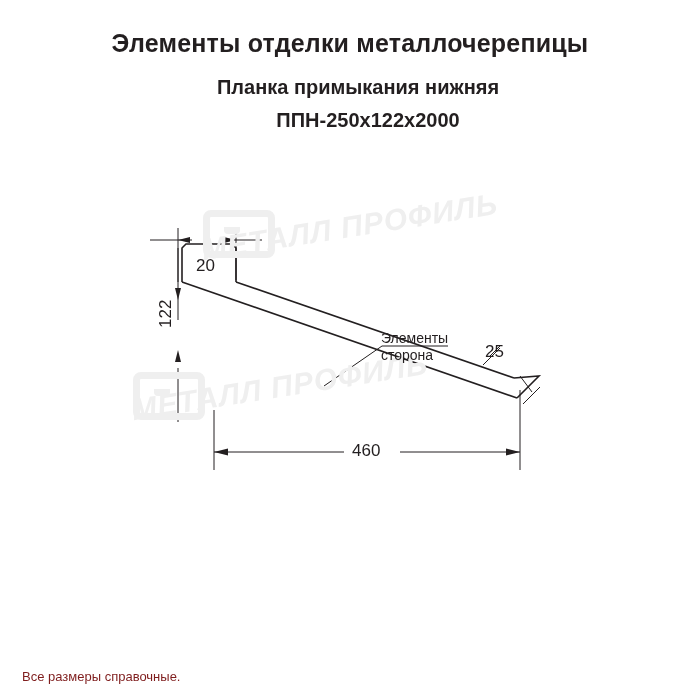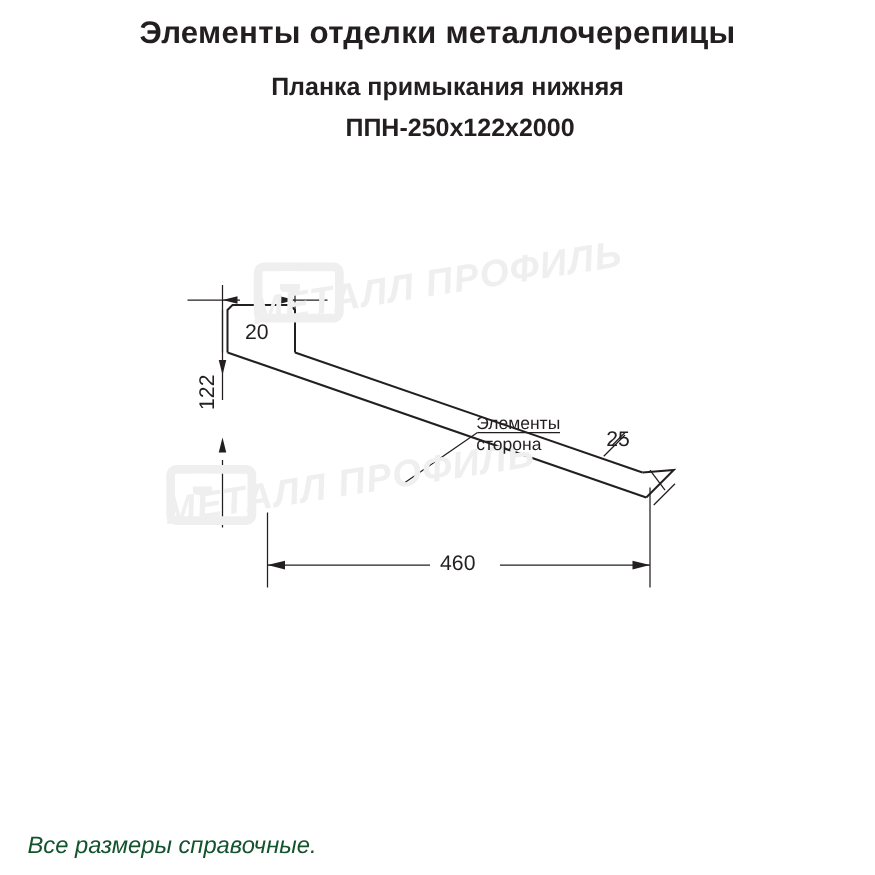--- a/index.html
+++ b/index.html
@@ -20,21 +20,21 @@
     inset: 0;
   }
   .titles {
     position: absolute;
     top: 0;
     left: 0;
     width: 700px;
     text-align: center;
   }
   .title-main {
-    margin-top: 12px;
+    margin-top: 29px;
     font-size: 25px;
     font-weight: bold;
     letter-spacing: 0.2px;
   }
   .title-sub {
     margin-top: 18px;
     font-size: 20px;
     font-weight: bold;
     margin-left: 16px;
   }
@@ -97,24 +97,23 @@
     left: 381px;
     top: 170px;
     font-size: 14px;
     line-height: 17px;
     white-space: nowrap;
   }
   .footer {
     position: absolute;
     left: 22px;
     bottom: 14px;
-    font-size: 19px;
+    font-size: 13px;
     line-height: 19px;
-    color: #14532d;
-    font-style: italic;
+    color: #7f1d1d;
   }
 </style>
 </head>
 <body>
 
 <div class="page">
 
   <div class="titles">
     <div class="title-main">Элементы отделки металлочерепицы</div>
     <div class="title-sub">Планка примыкания нижняя</div>

